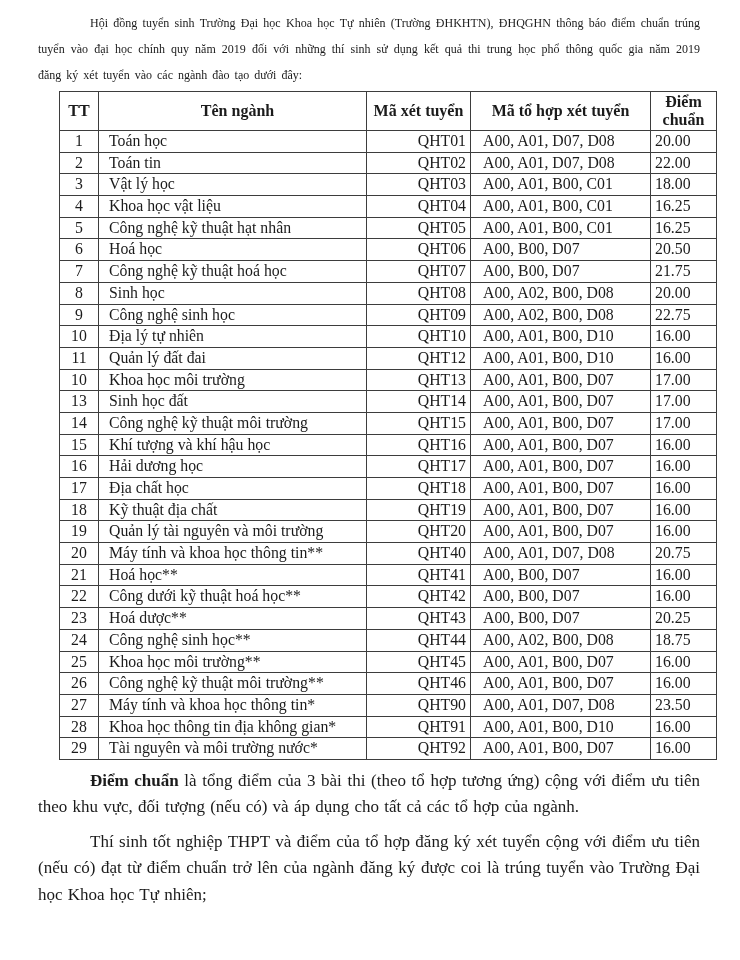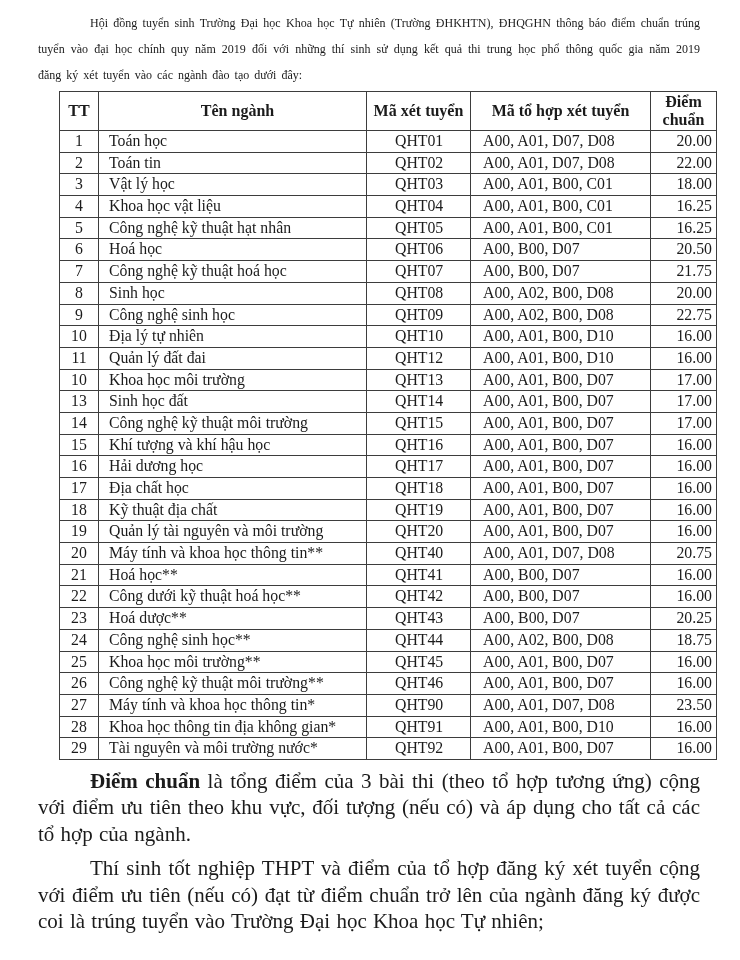--- a/index.html
+++ b/index.html
@@ -57,26 +57,26 @@
     padding: 0 4px;
     vertical-align: middle;
   }
   .c0 { width: 39px; }
   .c1 { width: 268px; padding-left: 12px; }
   .c2 { width: 104px; }
   .c3 { width: 180px; }
   .c4 { width: 66px; }
   td.c0 { text-align: center; }
   td.c1 { text-align: left; padding-left: 10px; }
-  td.c2 { text-align: left; padding-left: 28px; }
+  td.c2 { text-align: right; padding-left: 28px; }
   td.c3 { text-align: left; padding-left: 12px; }
-  td.c4 { text-align: right; }
+  td.c4 { text-align: left; }
   .note {
     margin: 8px 0 0 0;
-    font-size: 21px;
+    font-size: 17px;
     line-height: 26.5px;
     text-align: justify;
     text-indent: 52px;
     word-spacing: 1px;
   }
   .note strong { font-weight: bold; }
 </style>
 </head>
 <body>
 

